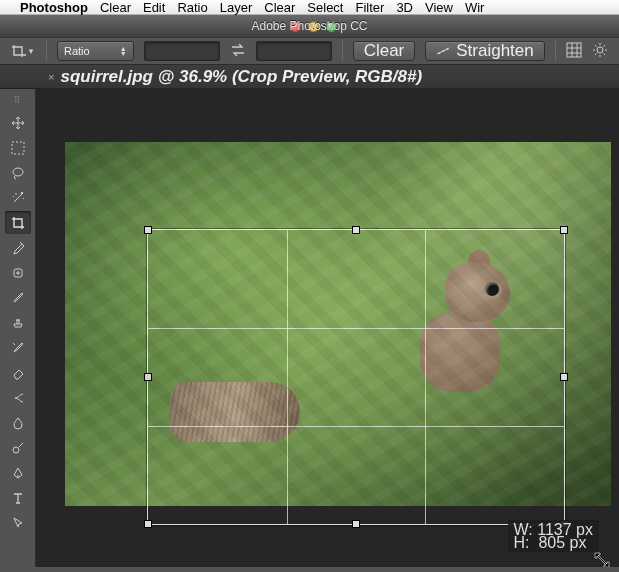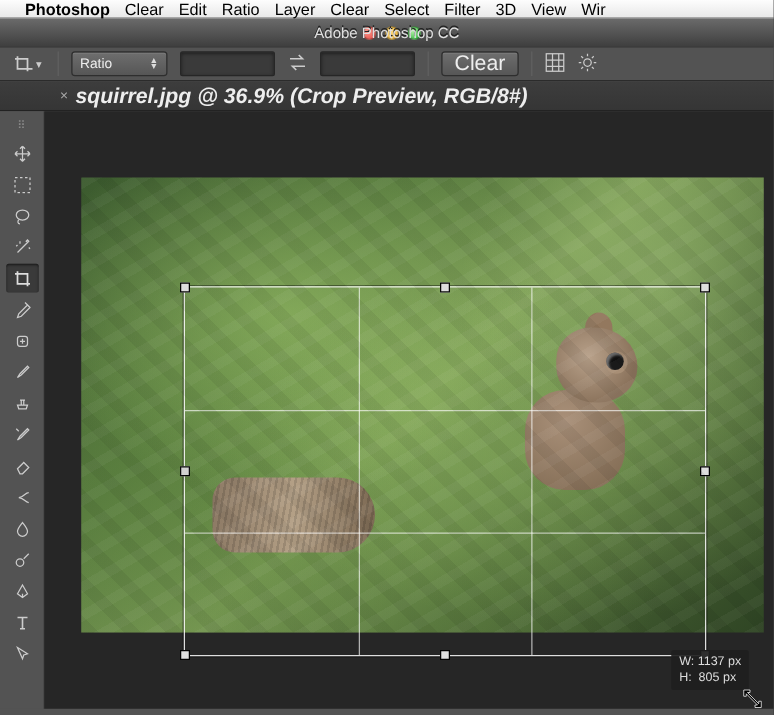--- a/index.html
+++ b/index.html
@@ -75,21 +75,21 @@
 .cropbox .gridline { position:absolute; background:rgba(255,255,255,0.65); }
 .gl-v1{ left:33.33%; top:0; width:1px; height:100%; }
 .gl-v2{ left:66.66%; top:0; width:1px; height:100%; }
 .gl-h1{ top:33.33%; left:0; height:1px; width:100%; }
 .gl-h2{ top:66.66%; left:0; height:1px; width:100%; }
 .handle-sq { position:absolute; width:8px; height:8px; background:#ddd; border:1px solid #000; }
 .hTL{left:-4px;top:-4px}.hTR{right:-4px;top:-4px}.hBL{left:-4px;bottom:-4px}.hBR{right:-4px;bottom:-4px}
 .hT{left:50%;top:-4px;margin-left:-4px}.hB{left:50%;bottom:-4px;margin-left:-4px}
 .hL{top:50%;left:-4px;margin-top:-4px}.hR{top:50%;right:-4px;margin-top:-4px}
 
-.dimbadge { position:absolute; right:-35px; bottom:-28px; transform:translate(0,0); background:rgba(30,30,30,0.92); color:#ddd; font-family:Arial; font-size:10px; padding:3px 6px; line-height:13px; border-radius:2px; white-space:pre; }
+.dimbadge { position:absolute; right:-35px; bottom:-28px; transform:translate(0,0); background:rgba(30,30,30,0.92); color:#ddd; font-family:Arial; font-size:16px; padding:3px 6px; line-height:13px; border-radius:2px; white-space:pre; }
 .cursor-arrow { position:absolute; right:-47px; bottom:-47px; color:#000; }
 
 </style>
 </head>
 <body>
 
 <div class="macmenu">
   <span class="apple"></span>
   <span class="appname">Photoshop</span>
   <span>Clear</span>
@@ -129,20 +129,26 @@
   <div class="swapicon">
     <svg width="16" height="14" viewBox="0 0 16 14">
         <path d="M2 4h10l-3-3M14 10H4l3 3" stroke="#ccc" stroke-width="1.3" fill="none"></path>
       </svg>
   </div>
   <div class="numfield"></div>
   <div class="sep"></div>
   <div class="btn">
       <span>Clear</span>
     </div>
+  <div class="btn">
+    <span><svg width="14" height="10" viewBox="0 0 14 10">
+          <path d="M1 8 L13 2 M3 6l1 2M7 4l1 2M11 2l1 2" stroke="#ddd" stroke-width="1" fill="none"></path>
+        </svg></span>
+    <span>Straighten</span>
+  </div>
   <div class="sep"></div>
   <div class="gridicon">
     <svg width="16" height="16" viewBox="0 0 16 16">
         <rect x="1" y="1" width="14" height="14" stroke="#ccc" fill="none"></rect>
         <path d="M1 6h14M1 11h14M6 1v14M11 1v14" stroke="#ccc"></path>
       </svg>
   </div>
   <div class="gearicon">
     <svg width="16" height="16" viewBox="0 0 16 16">
         <circle cx="8" cy="8" r="3" stroke="#ccc" fill="none"></circle>

